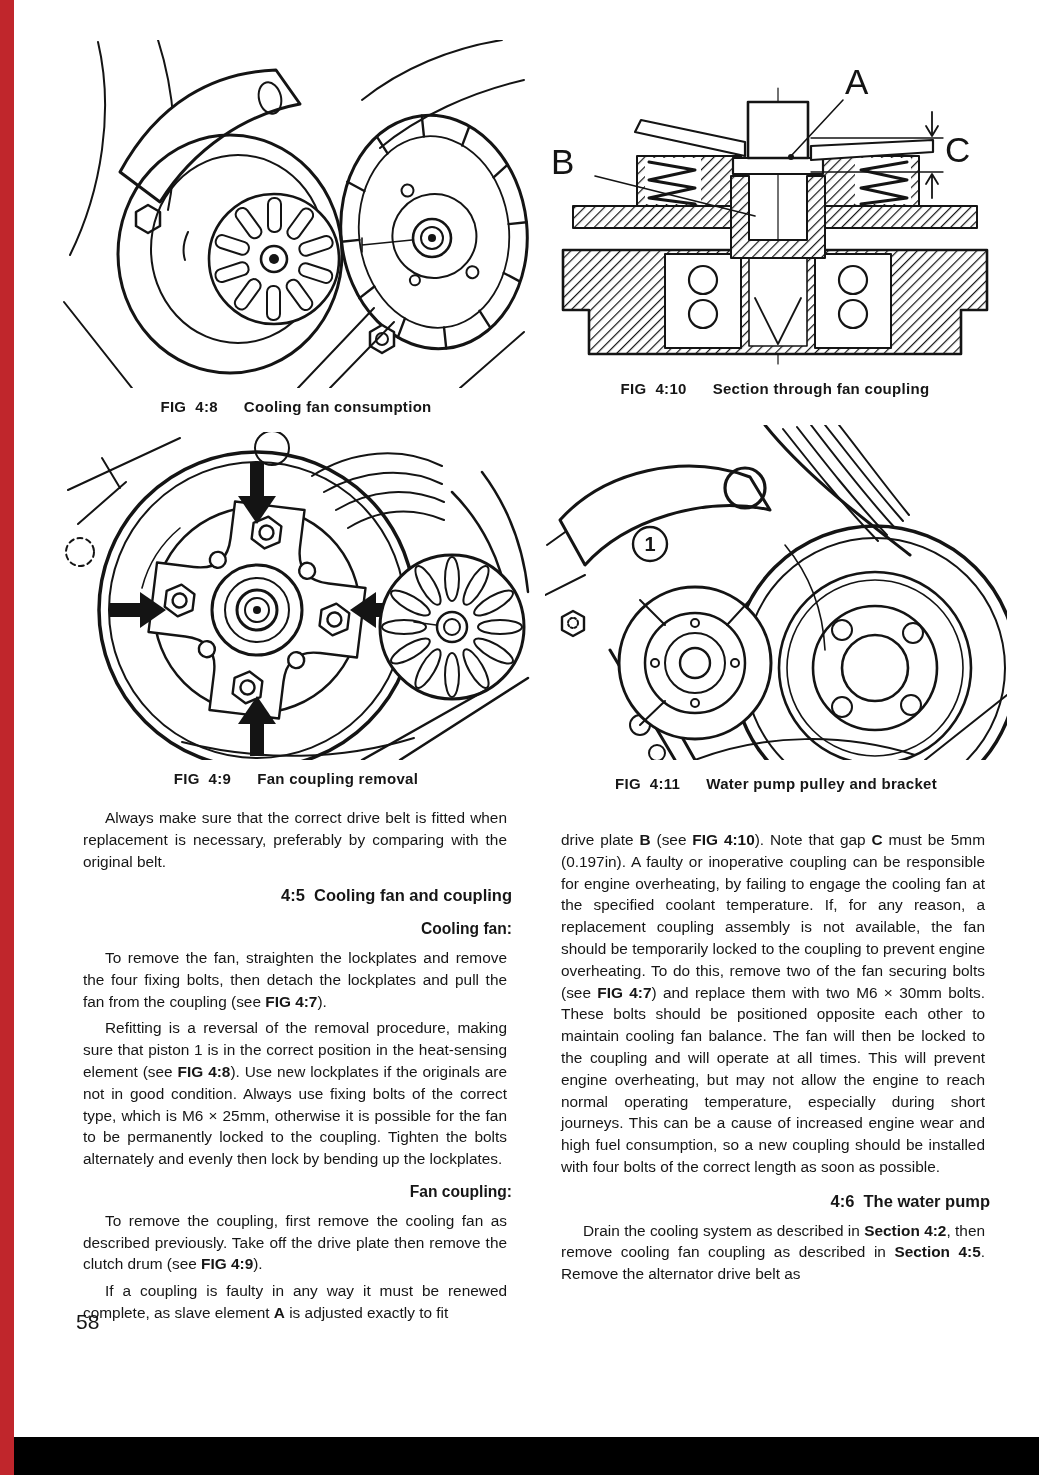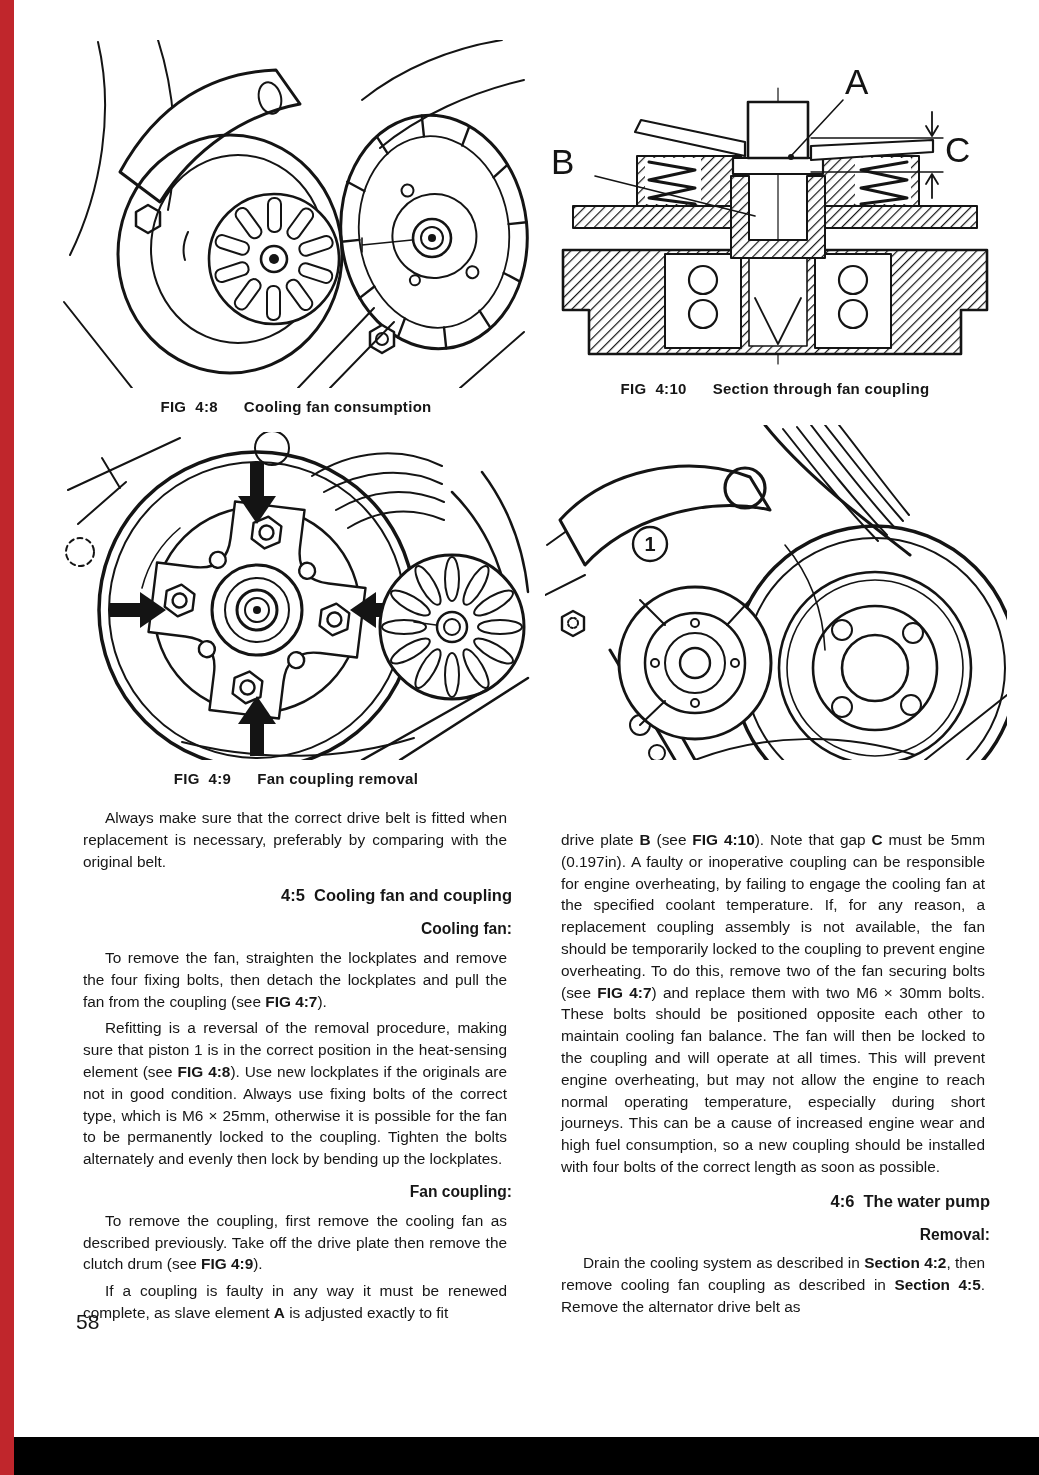--- a/index.html
+++ b/index.html
@@ -280,40 +280,42 @@
         <circle cx="150" cy="238" r="15" stroke-width="2.4"></circle>
         <circle cx="150" cy="198" r="4"></circle>
           <circle cx="190" cy="238" r="4"></circle>
         <circle cx="150" cy="278" r="4"></circle>
           <circle cx="110" cy="238" r="4"></circle>
         <path d="M 95,175 L 120,200 M 205,175 L 182,200 M 95,300 L 120,276"></path>
       </g>
     </svg>
     <span class="callout-num" style="left:105px;top:119px;">1</span>
     <svg width="0" height="0"></svg>
+    <div class="caption" style="position:absolute;left:0;right:0;top:340px;">
+      <span>FIG  4:11</span><span>Water pump pulley and bracket</span>
+    </div>
     <svg width="462" height="1" style="position:absolute;left:85px;top:101px;overflow:visible">
       <circle cx="20" cy="18" r="17" class="lineart" stroke-width="2.4" fill="#fff" fill-opacity="0"></circle>
     </svg>
   </div>
 
   <div class="col" style="left:78px;top:802px;">
     <p class="ind"><span>Always make sure that the correct drive belt is fitted when replacement is necessary, preferably by comparing with the original belt.</span></p>
     <h3 class="h-sec">4:5  Cooling fan and coupling</h3>
     <h4 class="h-sub">Cooling fan:</h4>
     <p class="ind"><span>To remove the fan, straighten the lockplates and remove the four fixing bolts, then detach the lockplates and pull the fan from the coupling (see </span><span class="b">FIG 4:7</span><span>).</span></p>
     <p class="ind"><span>Refitting is a reversal of the removal procedure, making sure that piston 1 is in the correct position in the heat-sensing element (see </span><span class="b">FIG 4:8</span><span>). Use new lockplates if the originals are not in good condition. Always use fixing bolts of the correct type, which is M6 × 25mm, otherwise it is possible for the fan to be permanently locked to the coupling. Tighten the bolts alternately and evenly then lock by bending up the lockplates.</span></p>
     <h4 class="h-sub">Fan coupling:</h4>
     <p class="ind"><span>To remove the coupling, first remove the cooling fan as described previously. Take off the drive plate then remove the clutch drum (see </span><span class="b">FIG 4:9</span><span>).</span></p>
     <p class="ind"><span>If a coupling is faulty in any way it must be renewed complete, as slave element </span><span class="b">A</span><span> is adjusted exactly to fit</span></p>
   </div>
 
   <div class="col" style="left:556px;top:824px;">
     <p><span>drive plate </span><span class="b">B</span><span> (see </span><span class="b">FIG 4:10</span><span>). Note that gap </span><span class="b">C</span><span> must be 5mm (0.197in). A faulty or inoperative coupling can be responsible for engine overheating, by failing to engage the cooling fan at the specified coolant temperature. If, for any reason, a replacement coupling assembly is not available, the fan should be temporarily locked to the coupling to prevent engine overheating. To do this, remove two of the fan securing bolts (see </span><span class="b">FIG 4:7</span><span>) and replace them with two M6 × 30mm bolts. These bolts should be positioned opposite each other to maintain cooling fan balance. The fan will then be locked to the coupling and will operate at all times. This will prevent engine overheating, but may not allow the engine to reach normal operating temperature, especially during short journeys. This can be a cause of increased engine wear and high fuel consumption, so a new coupling should be installed with four bolts of the correct length as soon as possible.</span></p>
     <h3 class="h-sec">4:6  The water pump</h3>
-    <h4 class="h-sub">Removal:</h4>
     <p class="ind"><span>Drain the cooling system as described in </span><span class="b">Section 4:2</span><span>, then remove cooling fan coupling as described in </span><span class="b">Section 4:5</span><span>. Remove the alternator drive belt as</span></p>
   </div>
 
   <div id="page-number">58</div>
 
   <div id="bottom-band"></div>
   <div id="edge-stripe"></div>
 </div>
 
 </body></html>

